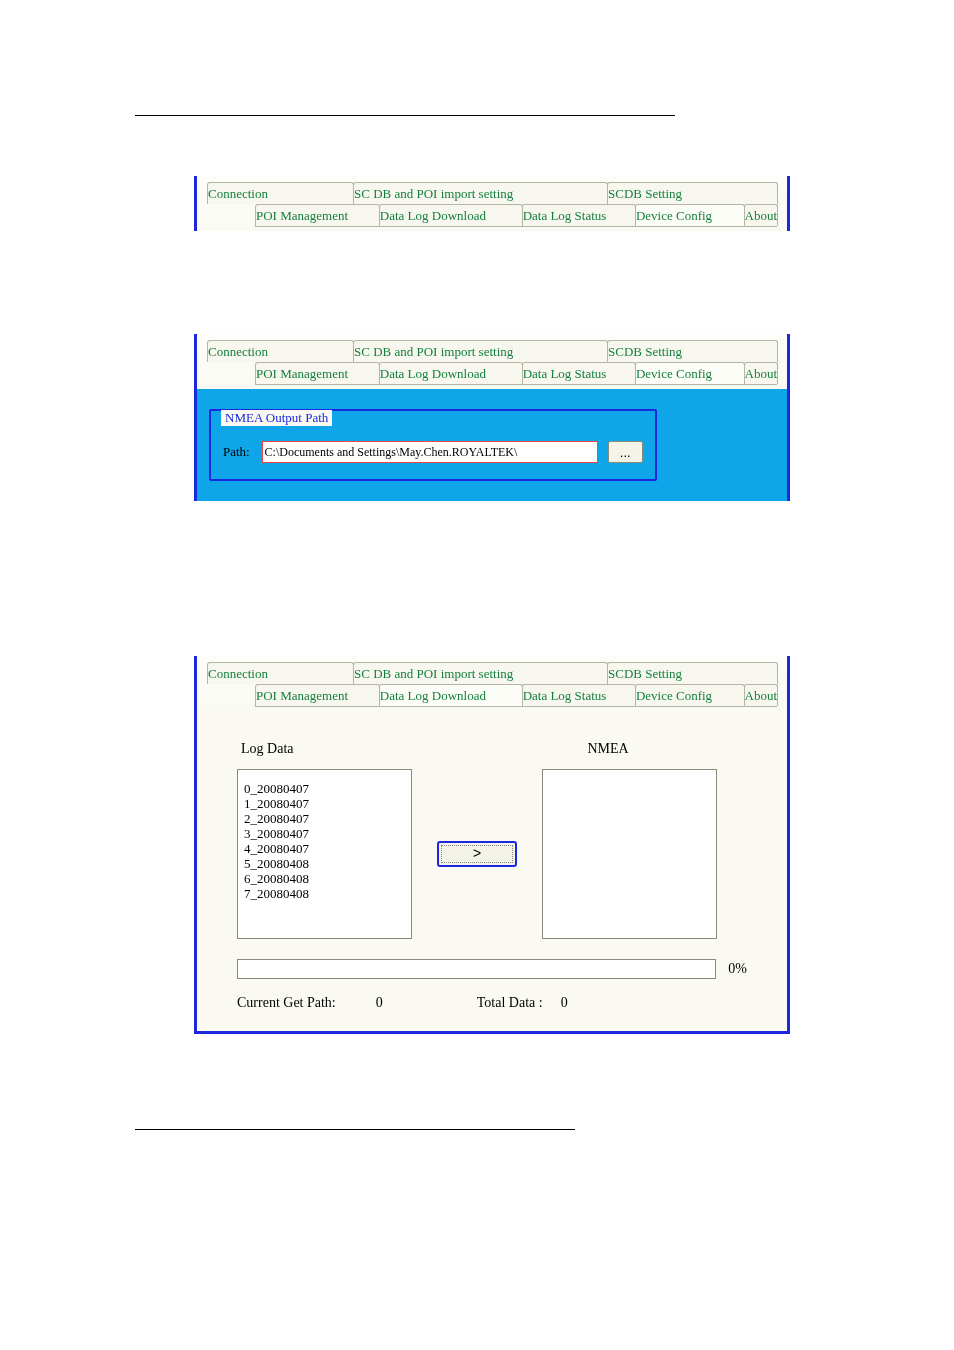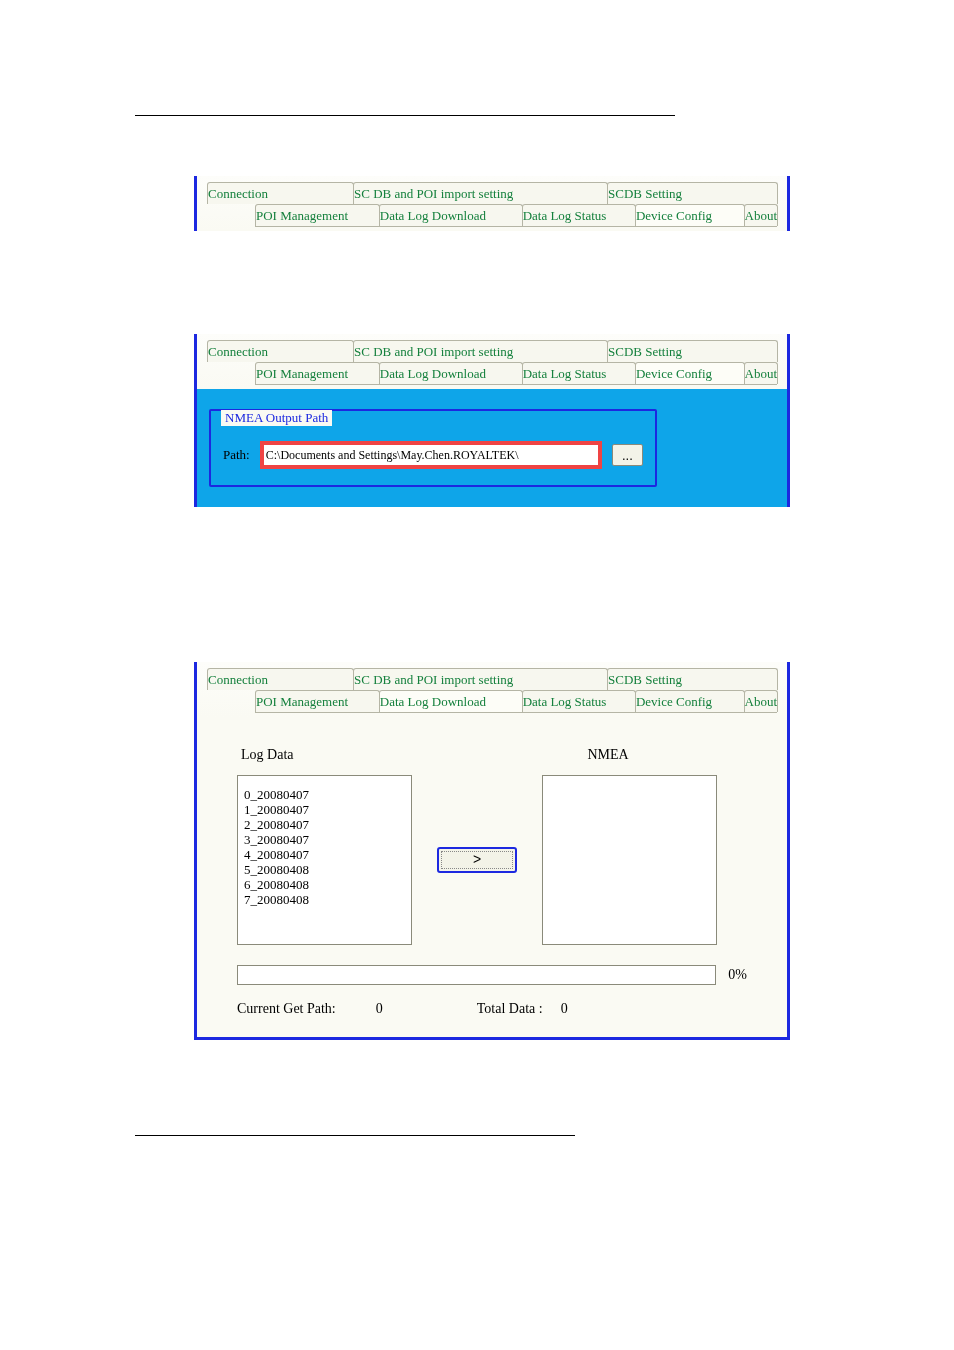--- a/index.html
+++ b/index.html
@@ -80,21 +80,21 @@
     .path-row {
       display: flex;
       align-items: center;
       gap: 10px;
     }
     .path-label {
       font-size: 13px;
       width: 40px;
     }
     .path-input {
-      border: 4px solid #ef4444;
+      border: 1px solid #ef4444;
       background: #fff;
       height: 20px;
       width: 330px;
       font-size: 12px;
       padding: 0 2px;
       font-family: "Times New Roman", serif;
     }
     .browse-btn {
       width: 44px;
       height: 22px;

